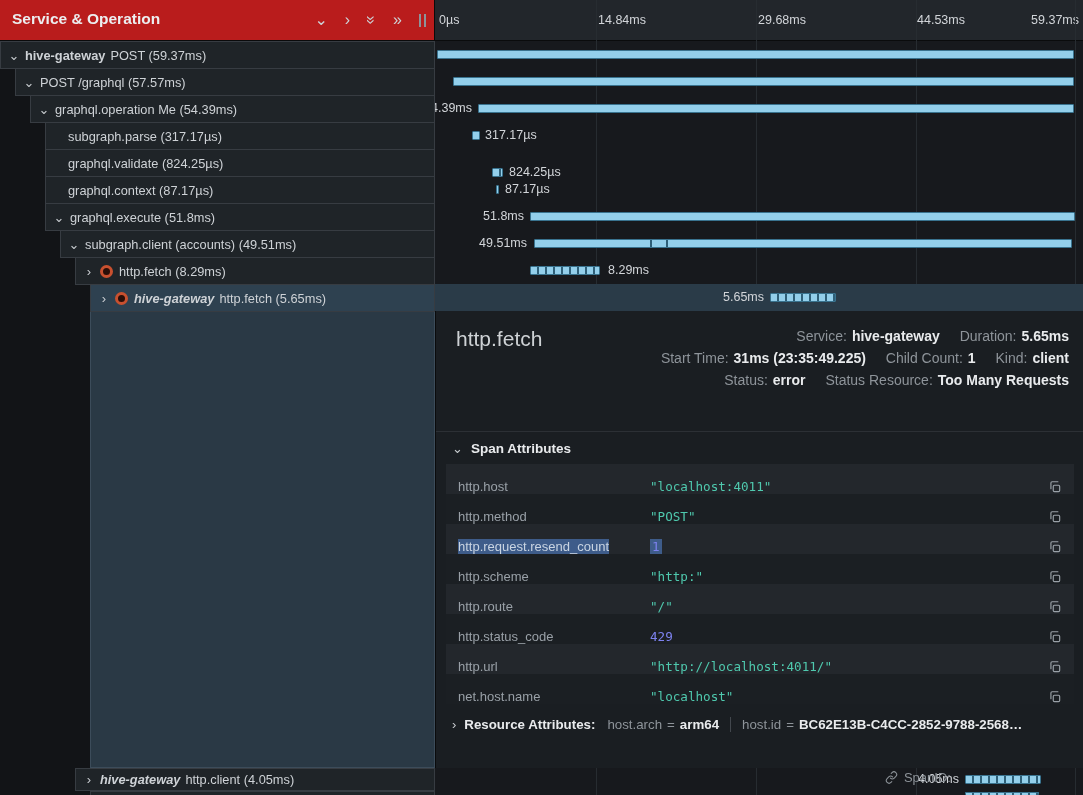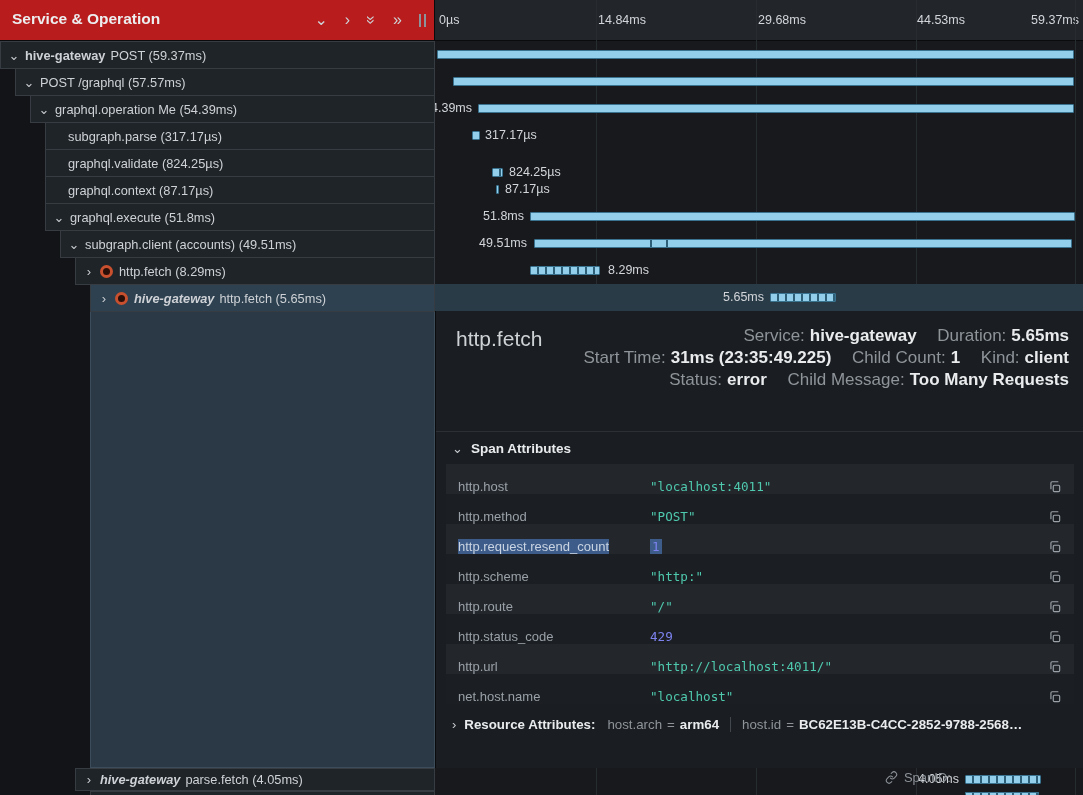--- a/index.html
+++ b/index.html
@@ -41,21 +41,21 @@
   .selband { position:absolute; left:0; top:243px; width:648px; height:28px; background:#2a3b48; }
   .brow { position:absolute; left:0; width:648px; height:27px; }
   .bar { position:absolute; top:9px; height:9px; background:#93cfeb; border:1px solid #39738f; border-radius:1px; cursor:pointer; }
   .bar.striped { background:repeating-linear-gradient(90deg,#93cfeb 0 6px,#2e5f78 6px 8px); }
   .seg { position:absolute; top:0; width:2px; height:100%; background:#2e5f78; }
   .blabel { position:absolute; top:0; height:27px; line-height:27px; font-size:12.5px; color:#d2d5d9; white-space:nowrap; }
 
   
   .panel { position:absolute; left:435px; top:311px; width:648px; height:457px; background:#1a1e22; z-index:5; border-left:1px solid #0a0b0c; }
   .p-title { position:absolute; left:20px; top:16px; font-size:21px; color:#ced2d5; }
-  .p-meta { position:absolute; right:14px; top:14px; text-align:right; font-size:17px; line-height:22px; color:#8e949a; }
+  .p-meta { position:absolute; right:14px; top:14px; text-align:right; font-size:14px; line-height:22px; color:#8e949a; }
   .p-meta b { color:#e9ebed; font-weight:bold; }
   .mlab { margin-right:5px; }
   .gap { display:inline-block; width:16px; }
   .p-div { position:absolute; left:0; top:120px; width:648px; height:1px; background:#2c3035; }
   .p-attrs-hd { position:absolute; left:16px; top:130px; font-size:13.5px; font-weight:bold; color:#e9ebed; cursor:pointer; }
   .p-attrs-hd .chev, .p-res .chev { display:inline-block; width:auto; margin-right:8px; font-weight:normal; }
   .p-table { position:absolute; left:10px; top:153px; width:628px; }
   .arow { height:30px; display:flex; align-items:flex-end; padding:0 12px; font-size:13px; cursor:default; }
   .arow:nth-child(odd) { background:#23272c; }
   .arow:nth-child(even) { background:#1b1f23; }
@@ -197,40 +197,40 @@
   </div>
   <div class="trow sel" style="top:284px;left:90px;width:345px">
     <span class="chev">›</span>
     <span class="err-icon"></span>
     <span class="svc it">hive-gateway</span>
     <span>http.fetch (5.65ms)</span>
   </div>
   <div class="trow" style="top:768px;left:75px;width:360px;height:23px">
     <span class="chev">›</span>
     <span class="svc it">hive-gateway</span>
-    <span>parse.fetch (4.05ms)</span>
+    <span>http.client (4.05ms)</span>
   </div>
   <div class="sliver-box"></div>
 
   <div class="panel">
     <div class="p-title">http.fetch</div>
 
     <div class="p-meta">
       <div>
         <span class="mlab">Service:</span><b>hive-gateway</b><span class="gap"></span>
         <span class="mlab">Duration:</span><b>5.65ms</b>
       </div>
       <div>
         <span class="mlab">Start Time:</span><b>31ms (23:35:49.225)</b><span class="gap"></span>
         <span class="mlab">Child Count:</span><b>1</b><span class="gap"></span>
         <span class="mlab">Kind:</span><b>client</b>
       </div>
       <div>
         <span class="mlab">Status:</span><b>error</b><span class="gap"></span>
-        <span class="mlab">Child Message:</span><b>Too Many Requests</b>
+        <span class="mlab">Status Resource:</span><b>Too Many Requests</b>
       </div>
     </div>
 
     <div class="p-div"></div>
 
     <div class="p-attrs-hd">
       <span class="chev">⌄</span><span>Span Attributes</span>
     </div>
 
     <div class="p-table">

